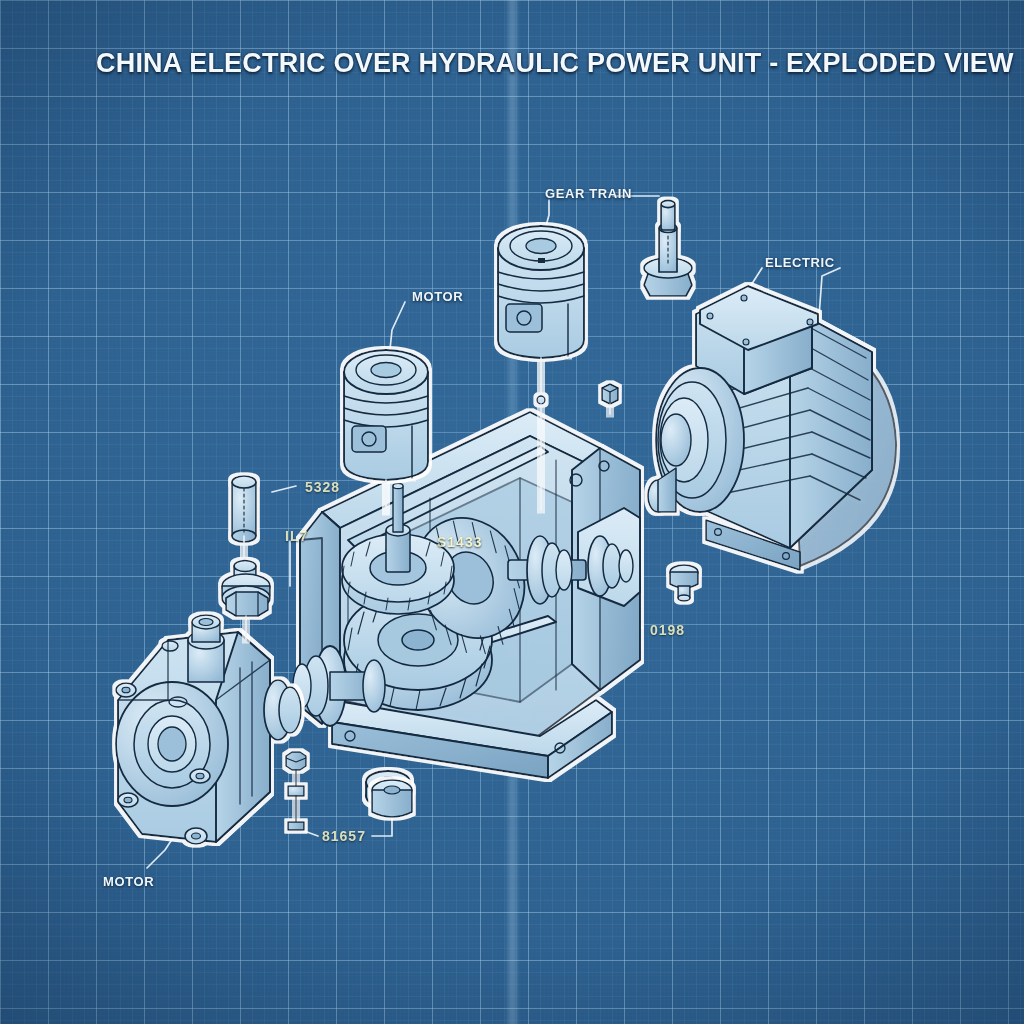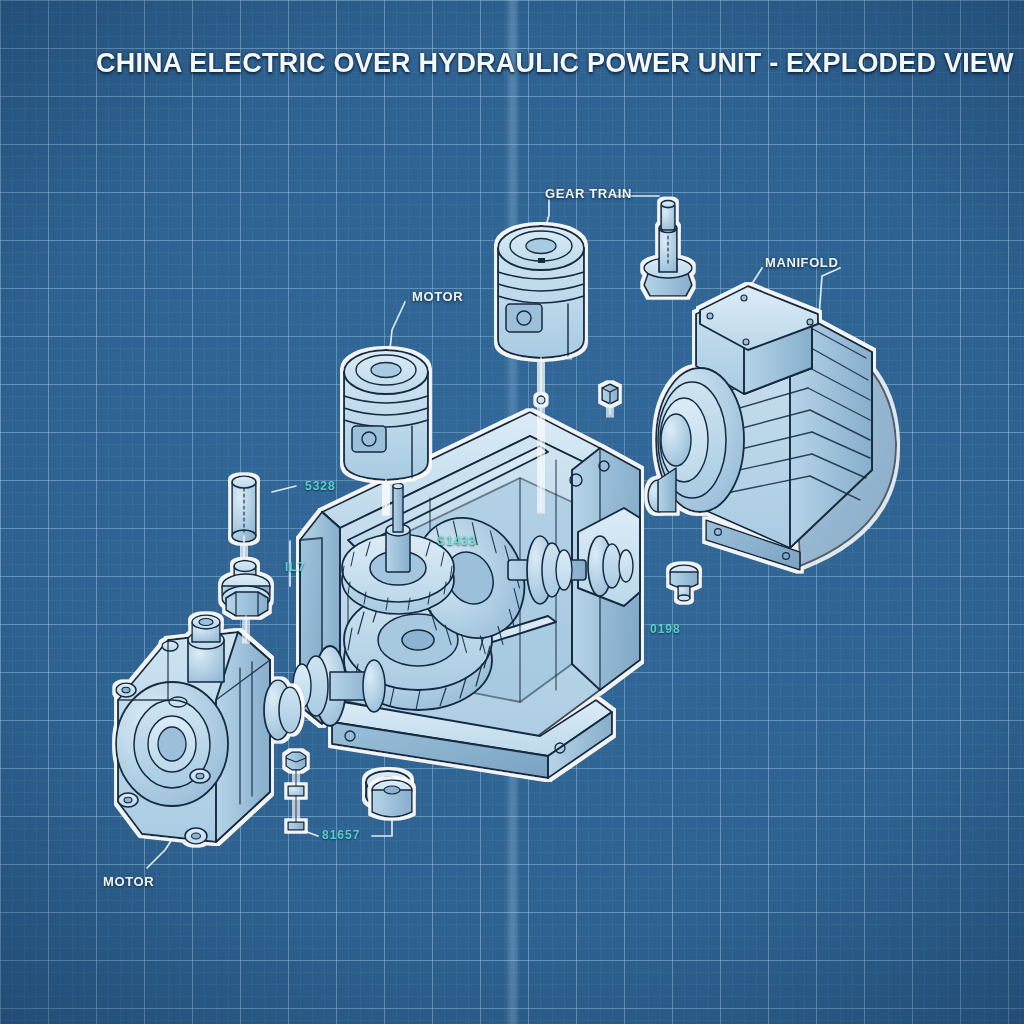--- a/index.html
+++ b/index.html
@@ -38,21 +38,21 @@
   
   .title{position:absolute;left:96px;top:48px;
     font-size:27px;font-weight:bold;letter-spacing:.2px;color:#f3f8fc;
     text-shadow:0 2px 3px rgba(8,28,52,.85), 0 0 2px rgba(8,28,52,.9);
     white-space:nowrap;}
 
   
   .callout{position:absolute;color:#eef5fb;font-size:13px;font-weight:bold;
     letter-spacing:.6px;white-space:nowrap;
     text-shadow:0 1px 3px rgba(10,30,55,.95);}
-  .partnum{position:absolute;color:#5eead4;font-size:12px;font-weight:bold;
+  .partnum{position:absolute;color:#fef9c3;font-size:14px;font-weight:bold;
     letter-spacing:1px;white-space:nowrap;opacity:.82;
     text-shadow:0 1px 2px rgba(10,30,55,.9);
     filter:blur(.35px);}
   svg.overlay{position:absolute;inset:0;width:1024px;height:1024px;}
 </style>
 </head>
 <body>
 
 <div id="page">
 
@@ -438,22 +438,22 @@
         <ellipse cx="392" cy="790" rx="20" ry="10" fill="url(#mTop)"></ellipse>
         <path d="M372,790 L372,812 Q392,822 412,812 L412,790 Z" fill="url(#mSide)"></path>
         <ellipse cx="392" cy="790" rx="8" ry="4" fill="#8cb3d0" stroke-width="1.2"></ellipse>
       </g>
 
     </g>
   </svg>
 
   <div class="callout" style="left:545px;top:186px;">GEAR TRAIN</div>
   <div class="callout" style="left:412px;top:289px;">MOTOR</div>
-  <div class="callout" style="left:765px;top:255px;">MANIFOLD</div>
+  <div class="callout" style="left:765px;top:255px;">ELECTRIC</div>
   <div class="callout" style="left:103px;top:874px;">MOTOR</div>
 
   <div class="partnum" style="left:305px;top:479px;">5328</div>
-  <div class="partnum" style="left:285px;top:528px;margin-top:32px;">IL7</div>
+  <div class="partnum" style="left:285px;top:528px;">IL7</div>
   <div class="partnum" style="left:437px;top:534px;">S1433</div>
   <div class="partnum" style="left:650px;top:622px;">0198</div>
   <div class="partnum" style="left:322px;top:828px;">81657</div>
 
 </div>
 
 </body></html>

